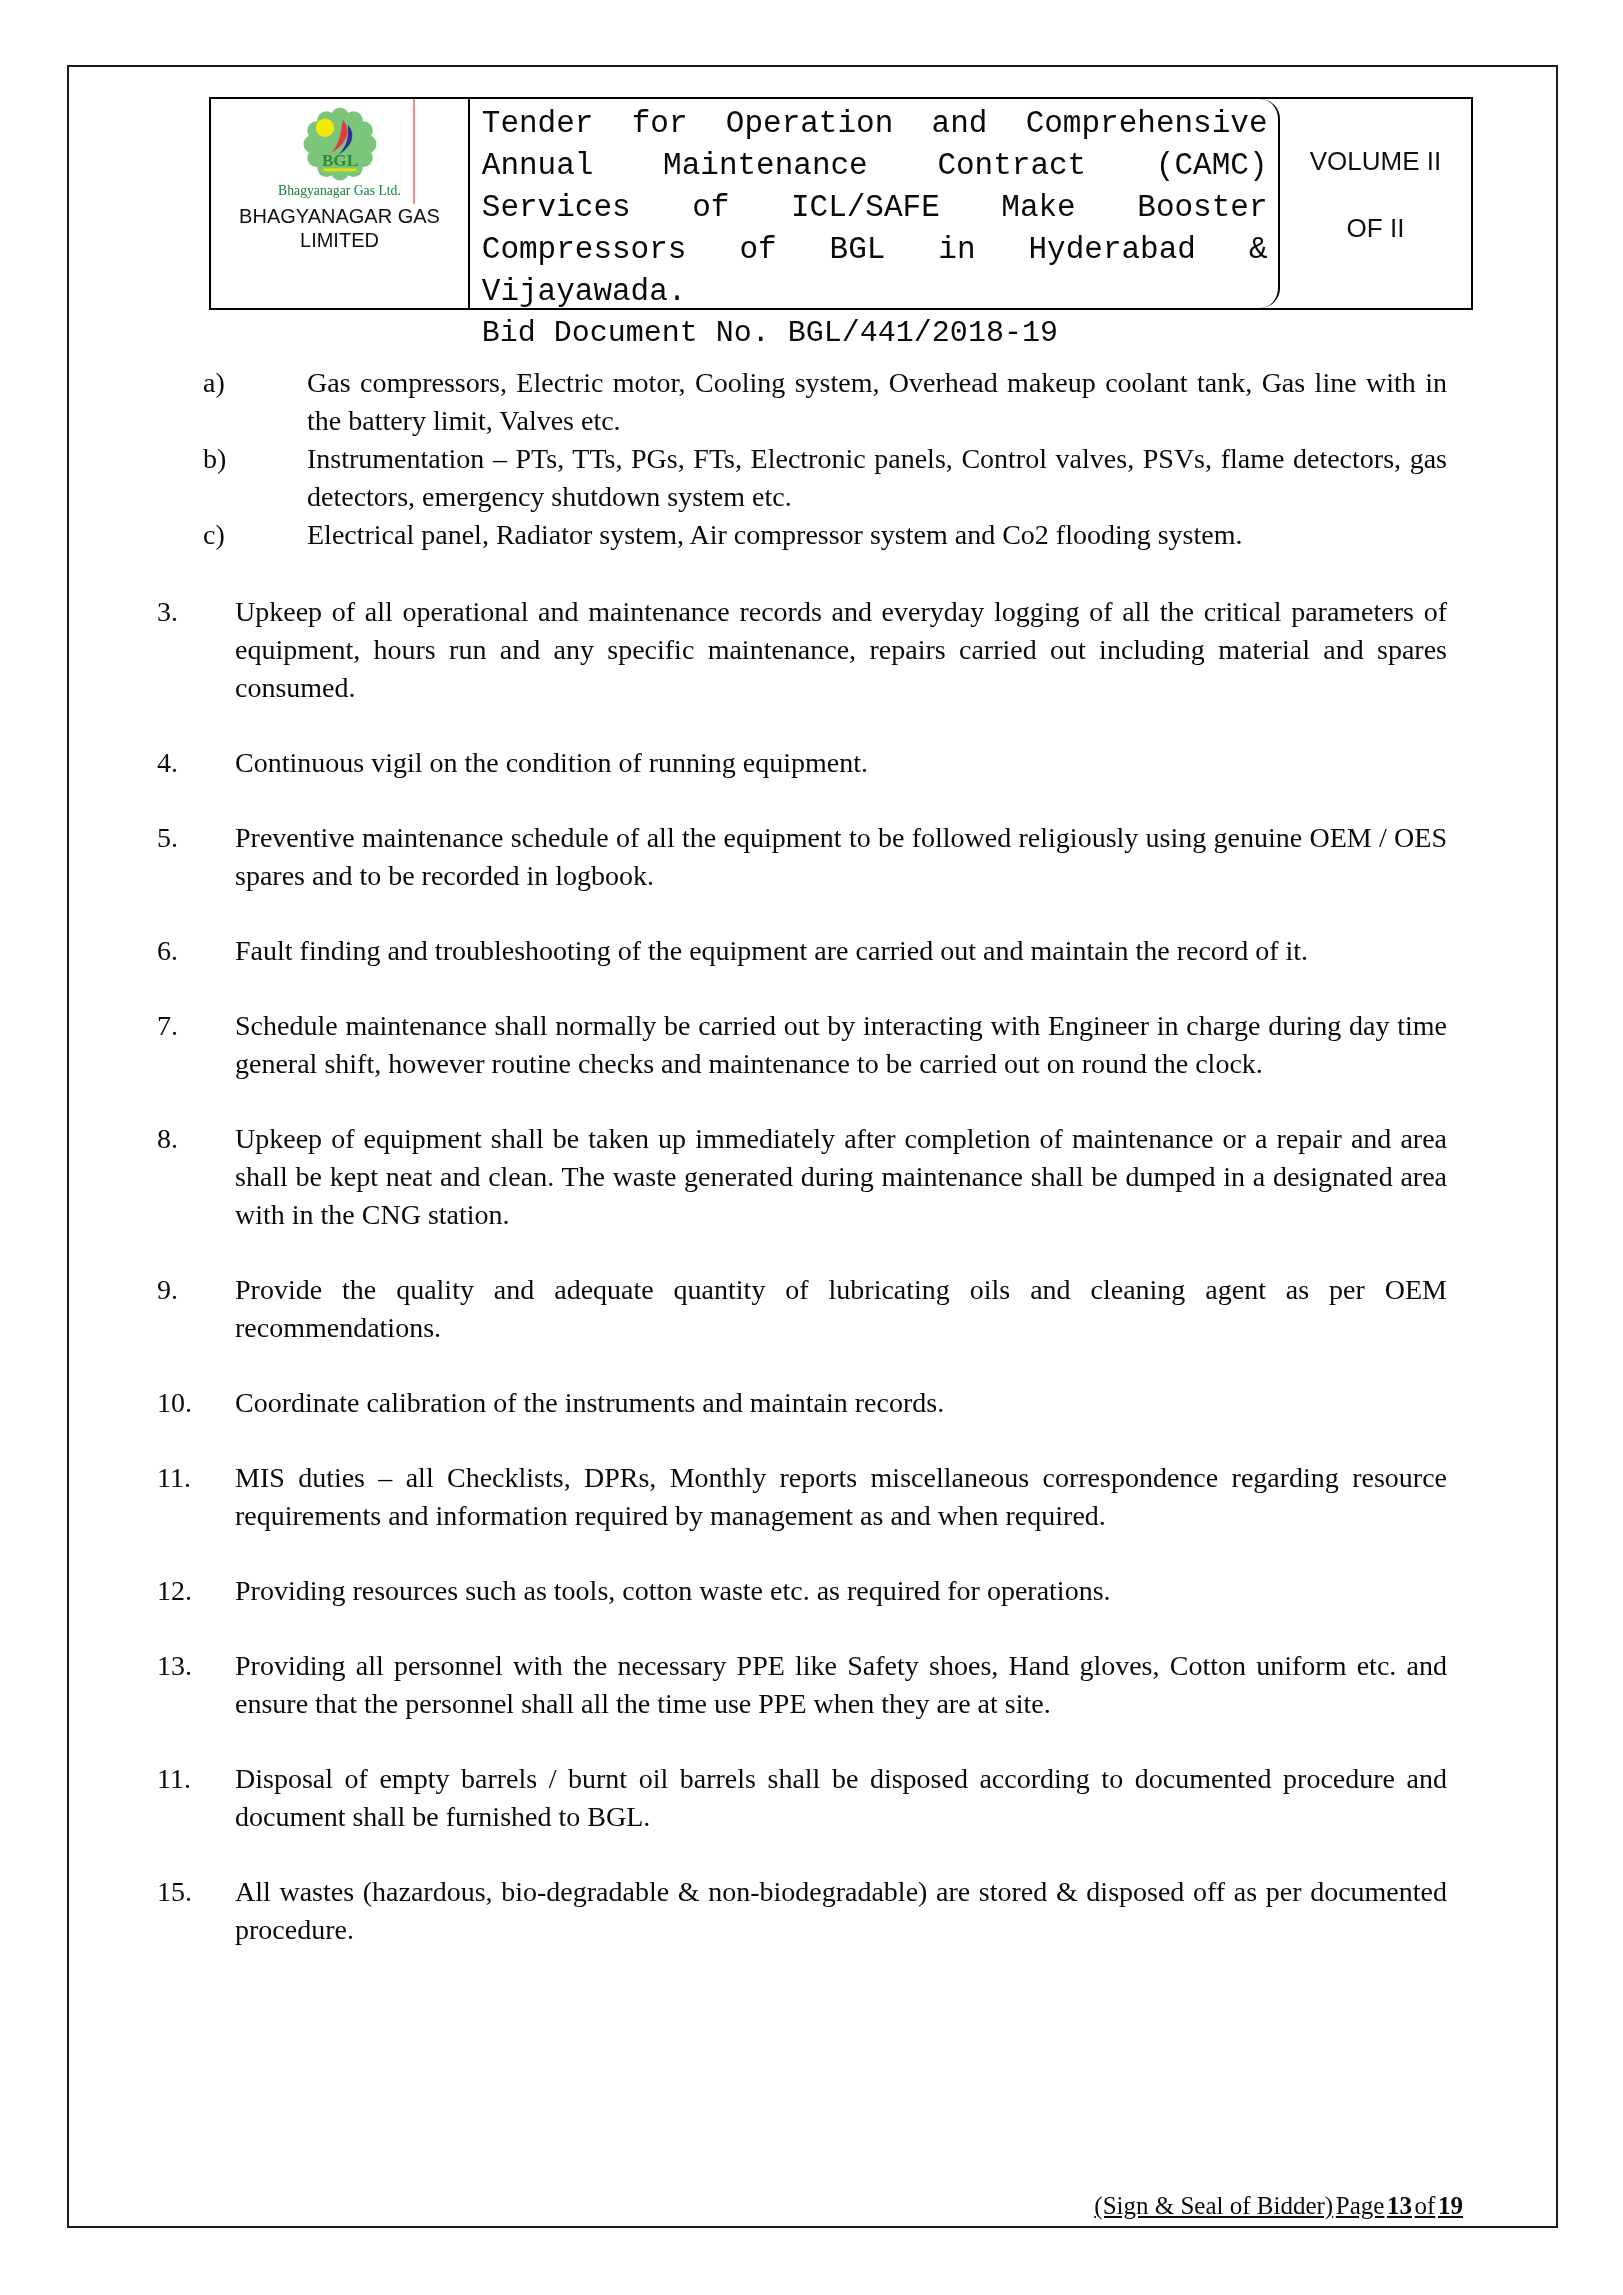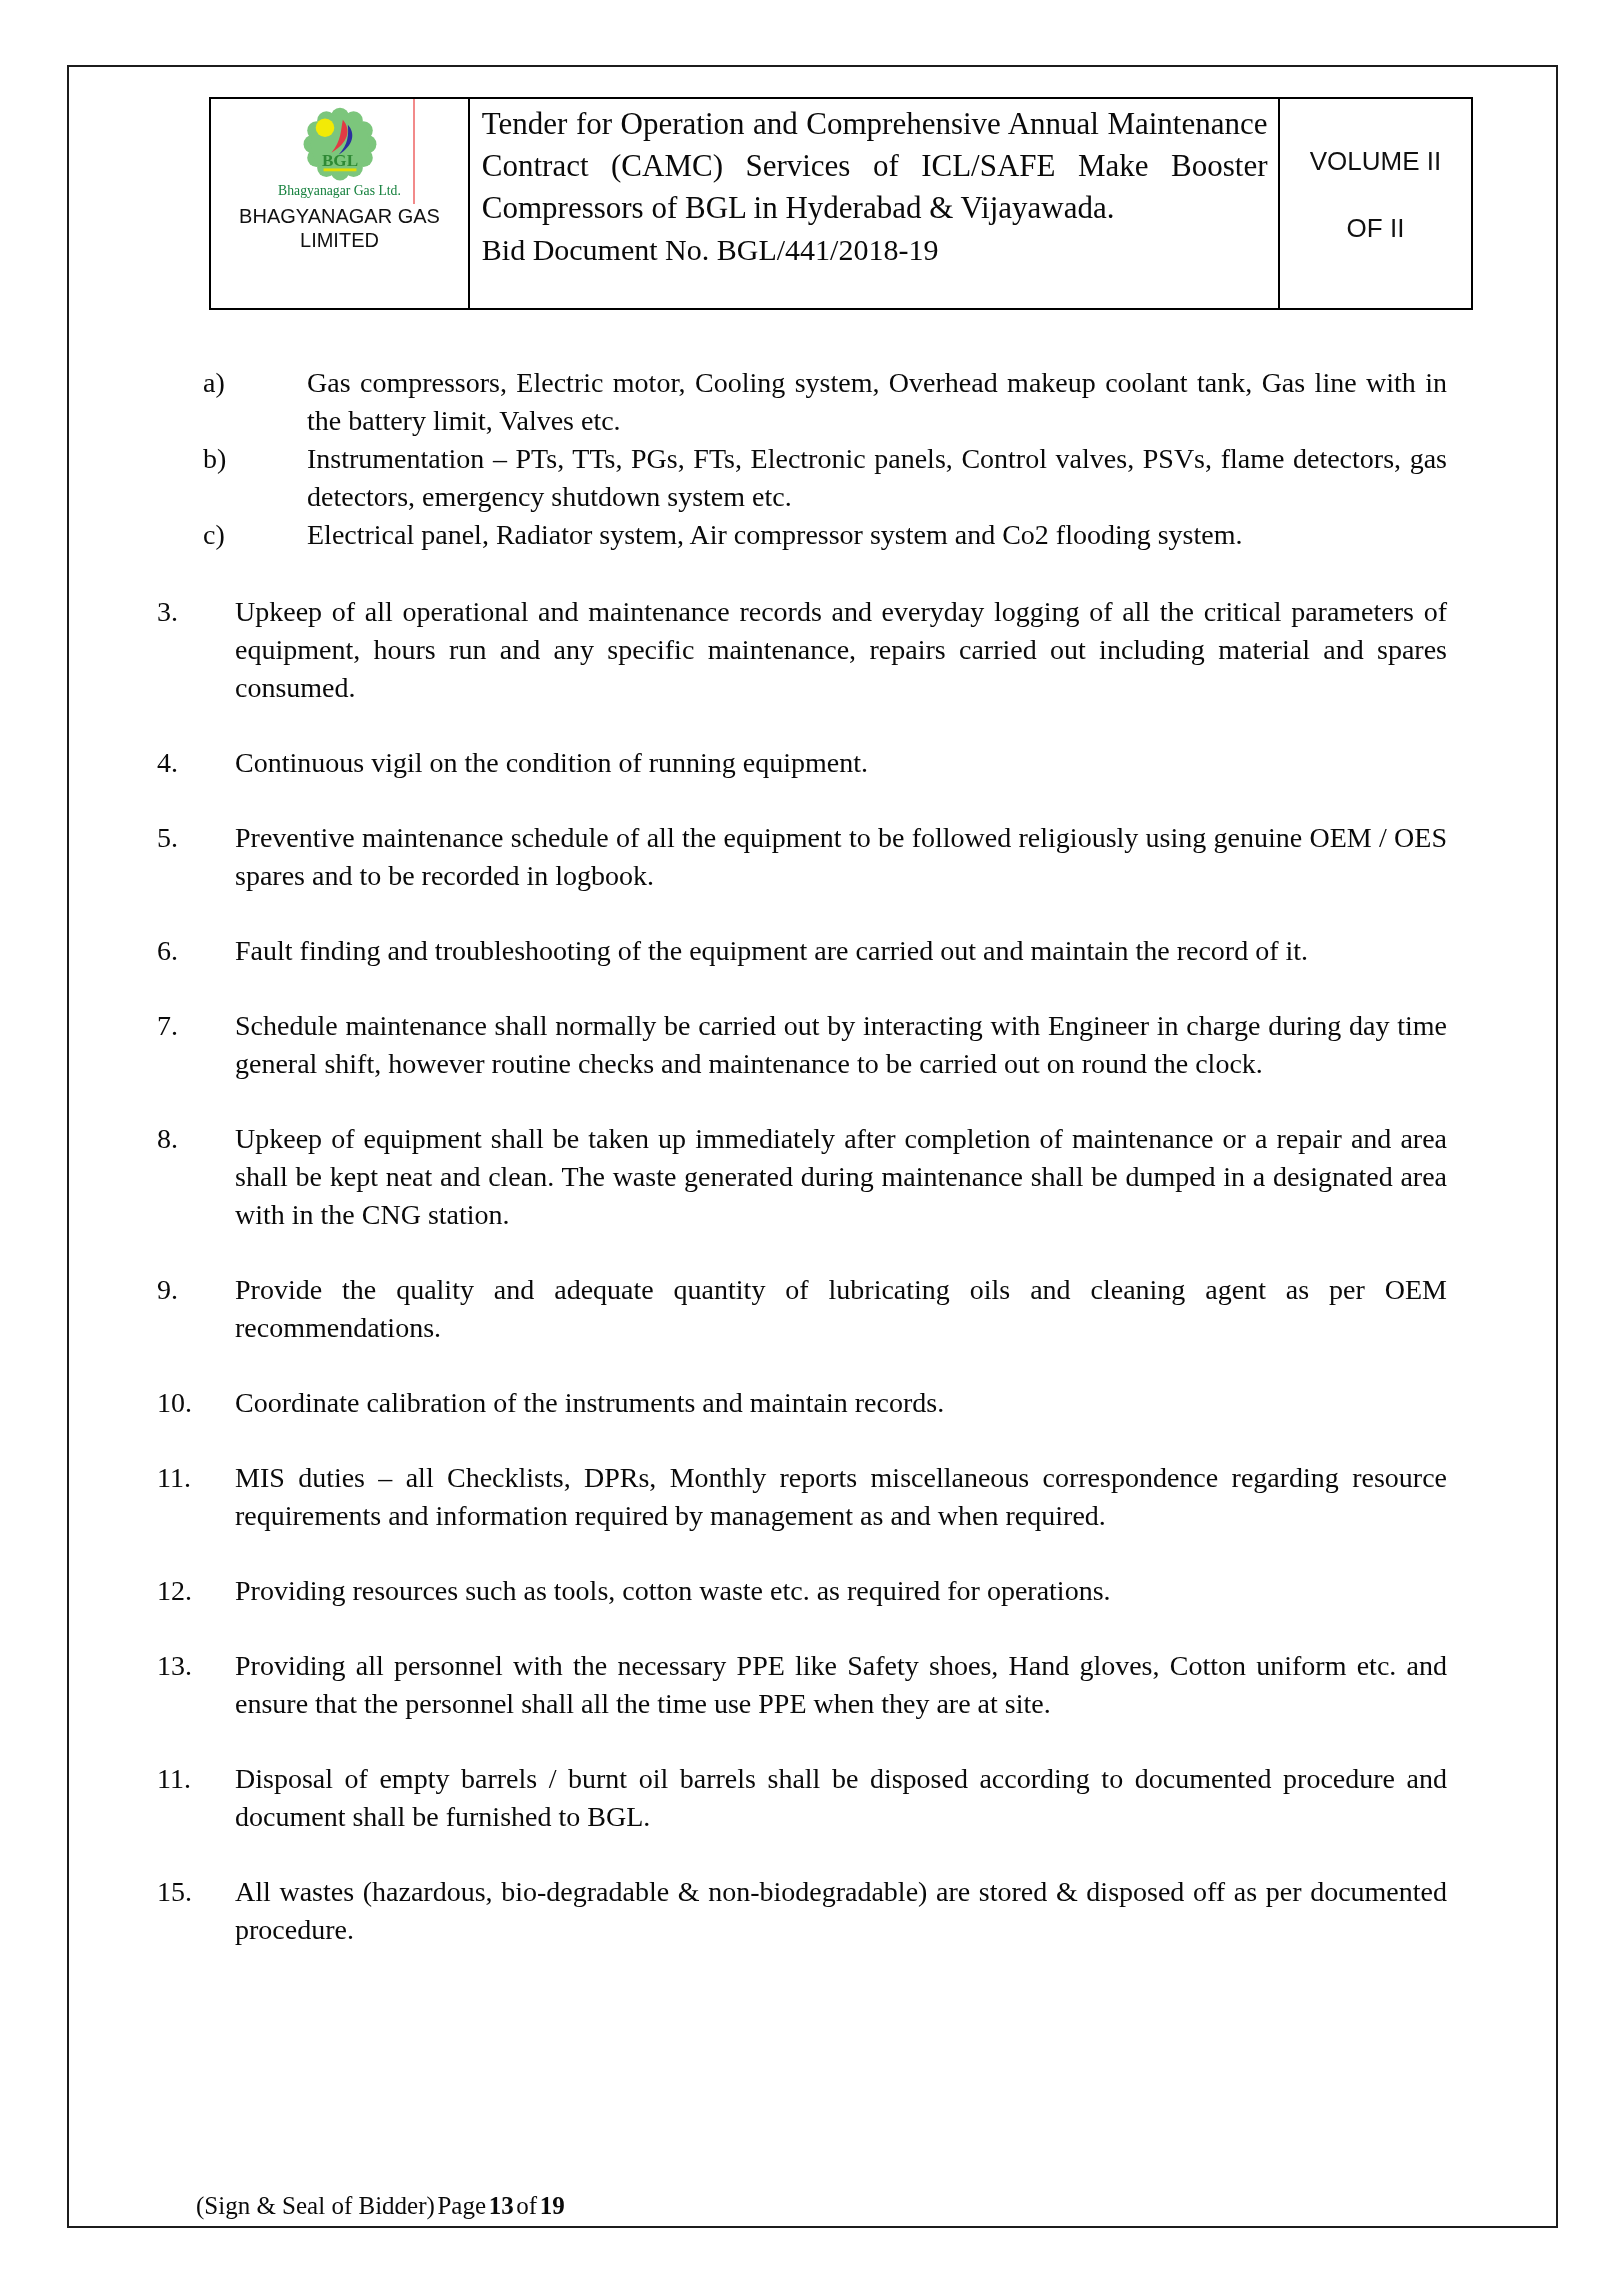--- a/index.html
+++ b/index.html
@@ -22,21 +22,22 @@
     position:relative;display:flex;flex-direction:column;align-items:center;
     font-family:"Liberation Sans", sans-serif;
   }
   .red-scan-line{position:absolute;left:202px;top:0;width:2px;height:105px;}
   .logo-svg{margin-top:7.9px;}
   .logo-script{font-family:"Liberation Serif", serif;font-size:13.7px;line-height:14.4px;margin-top:-2.6px;}
   .company-name{font-size:20px;line-height:23.6px;text-align:center;margin-top:6.5px;color:#111;}
   .cell-title{
     flex:1 1 auto;border-right:2.6px solid #000;box-sizing:border-box;
     padding:3.9px 10.5px 0 11.8px;
-    font-family:Liberation Serif, serif;
+    font-family:Liberation Mono, monospace;
+    border-radius:20px;
   }
   .tender-title{font-size:31px;line-height:42px;text-align:justify;margin:0;}
   .bid-doc{font-size:30px;line-height:41px;margin:0;}
   .cell-volume{
     width:191px;flex:0 0 191px;display:flex;flex-direction:column;
     align-items:center;justify-content:center;padding-bottom:17px;box-sizing:border-box;
     font-family:"Liberation Sans", sans-serif;font-size:26px;line-height:37px;color:#111;gap:30px;
   }
   
   .content{
@@ -45,23 +46,23 @@
   }
   .li{margin:0;text-align:justify;}
   .num{display:inline-block;}
   .sub-li{padding-left:111px;text-indent:-52px;}
   .sub-li .num{width:52px;}
   .main-li{padding-left:39px;text-indent:-39px;margin-bottom:37px;}
   .main-li .num{width:39px;}
   .items{margin-top:39px;}
   
   .footer{
-    position:absolute;left:196px;top:2191px;width:1251px;
-    display:flex;justify-content:flex-start;align-items:baseline;
-    font-size:25px;line-height:29px;
+    position:absolute;left:212px;top:2191px;width:1251px;
+    display:flex;justify-content:flex-end;align-items:baseline;
+    font-size:25px;line-height:29px;text-decoration:underline;
   }
   .page-info span{padding:0 2.6px;}
   .page-info .bold{font-weight:bold;padding:0;}
 </style>
 </head>
 <body>
 
 <div class="page">
   <div class="frame"></div>
 

